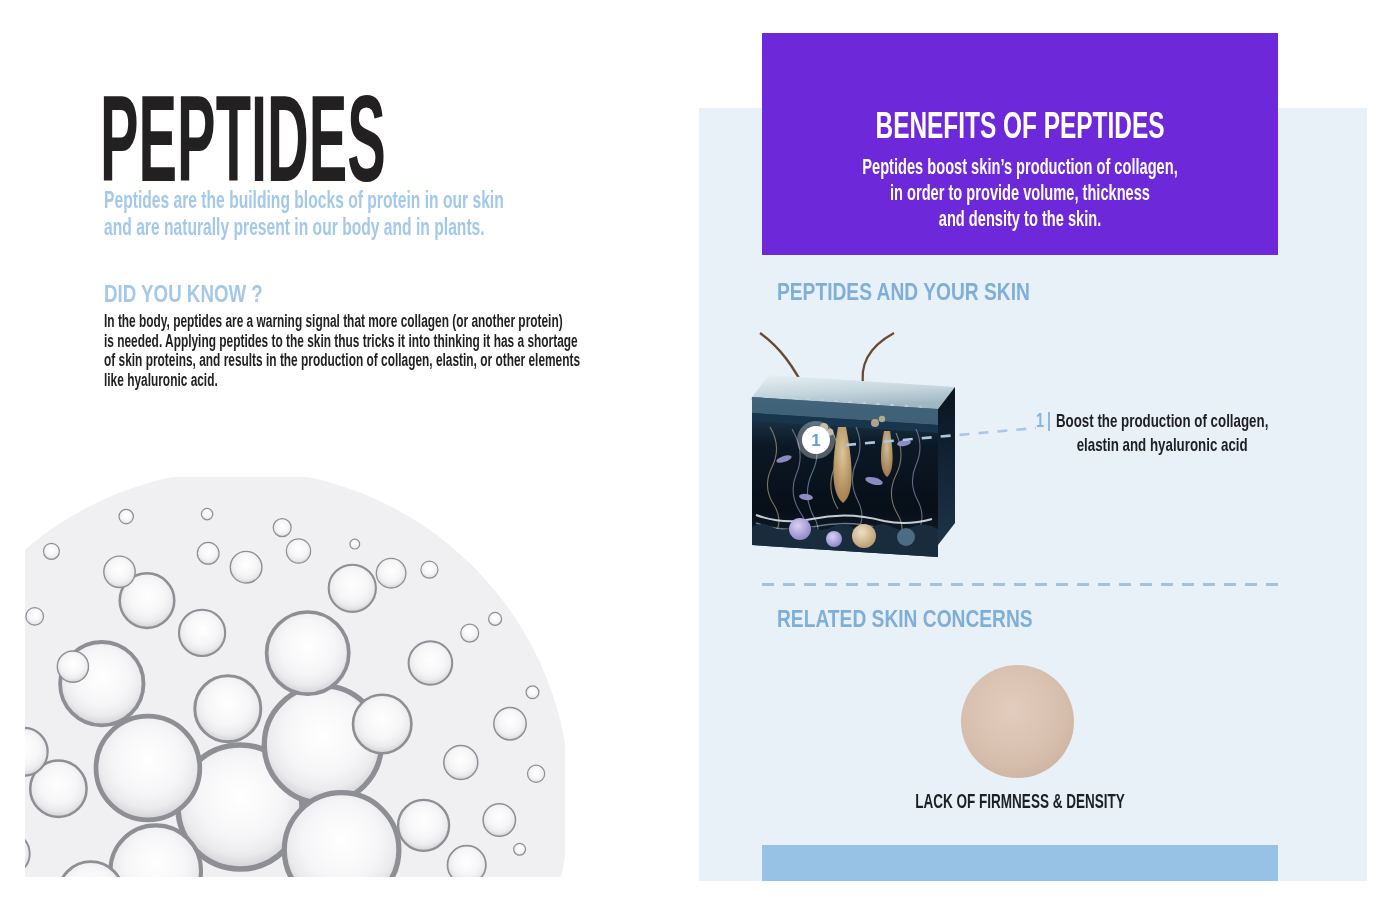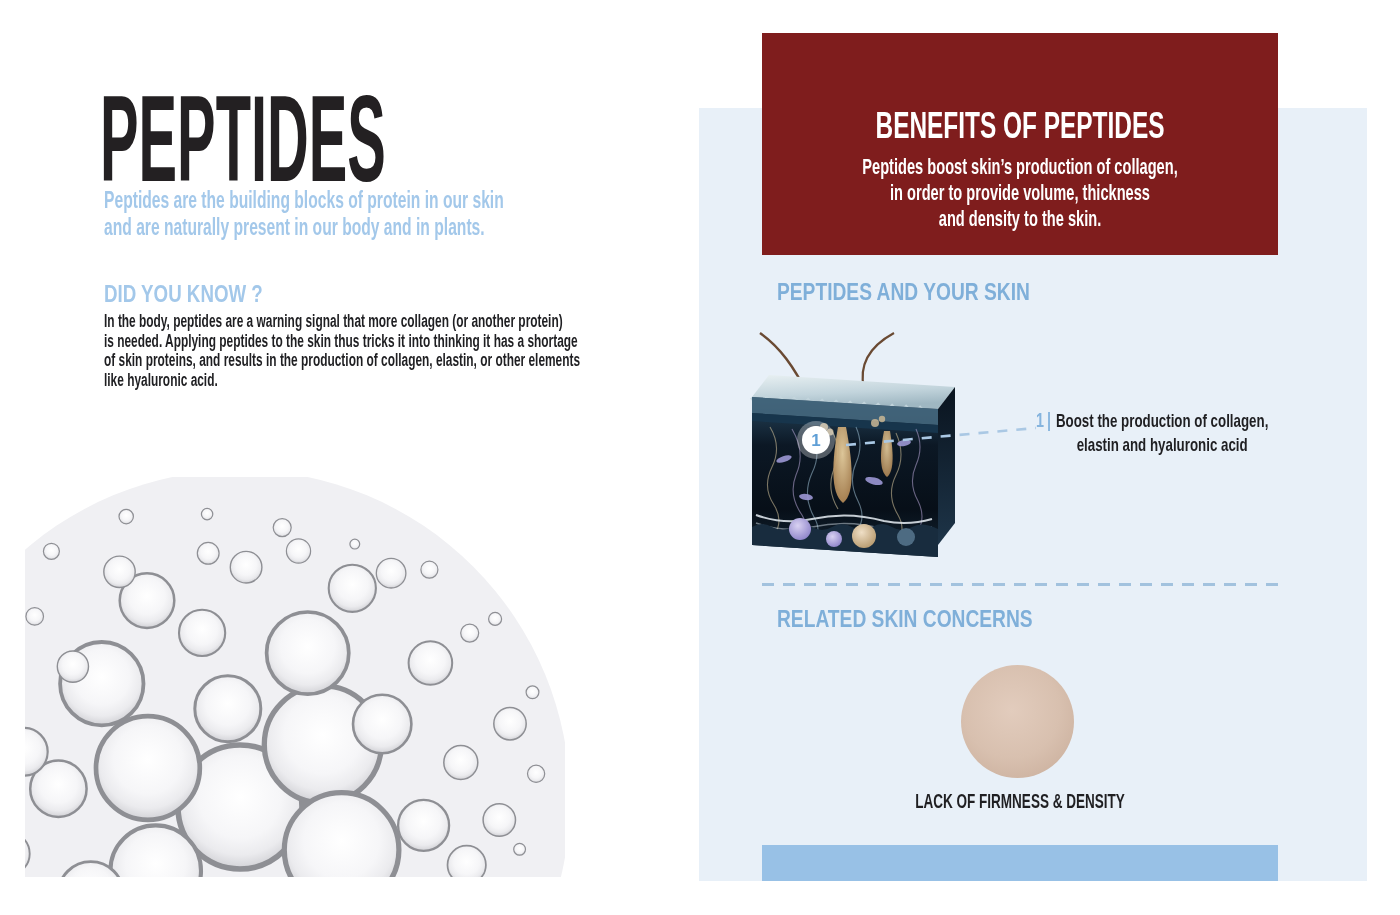--- a/index.html
+++ b/index.html
@@ -13,21 +13,21 @@
   .intro{left:104px;top:187px;font-size:23px;line-height:27px;font-weight:bold;color:#a3c8ea;
          white-space:pre-line;transform:scaleX(.68);transform-origin:0 0;width:800px;}
   .dyk-heading{left:104px;top:281px;font-size:24px;line-height:26px;font-weight:bold;color:#a3c8ea;
          white-space:nowrap;transform:scaleX(.78);transform-origin:0 0;}
   .dyk-body{left:104px;top:312px;font-size:17.5px;line-height:19.6px;font-weight:bold;color:#1f1f22;
          white-space:pre-line;transform:scaleX(.68);transform-origin:0 0;width:820px;}
   .bubbles-wrap{left:25px;top:477px;width:540px;height:400px;overflow:hidden;}
 
   
   .panel{left:699px;top:108px;width:668px;height:773px;background:#e8f0f8;}
-  .benefits-block{left:762px;top:33px;width:516px;height:222px;background:#7f1d1d;}
+  .benefits-block{left:762px;top:33px;width:516px;height:222px;background:#6d28d9;}
   .benefits-title{margin:74px 0 0 0;text-align:center;font-size:37px;line-height:38px;font-weight:bold;
          color:#ffffff;white-space:nowrap;transform:scaleX(.66);transform-origin:50% 0;}
   .benefits-subtitle{margin:9px 0 0 0;text-align:center;font-size:21.5px;line-height:26px;font-weight:bold;
          color:#ffffff;white-space:pre-line;transform:scaleX(.68);transform-origin:50% 0;}
   .section-heading{font-size:24px;line-height:26px;font-weight:bold;color:#7fafd9;white-space:nowrap;
          transform:scaleX(.8);transform-origin:0 0;}
   .skin-heading{left:777px;top:279px;}
   .concerns-heading{left:777px;top:606px;}
   .diagram-wrap{left:746px;top:331px;width:216px;height:240px;}
   .leader-wrap{left:838px;top:418px;width:204px;height:32px;}

